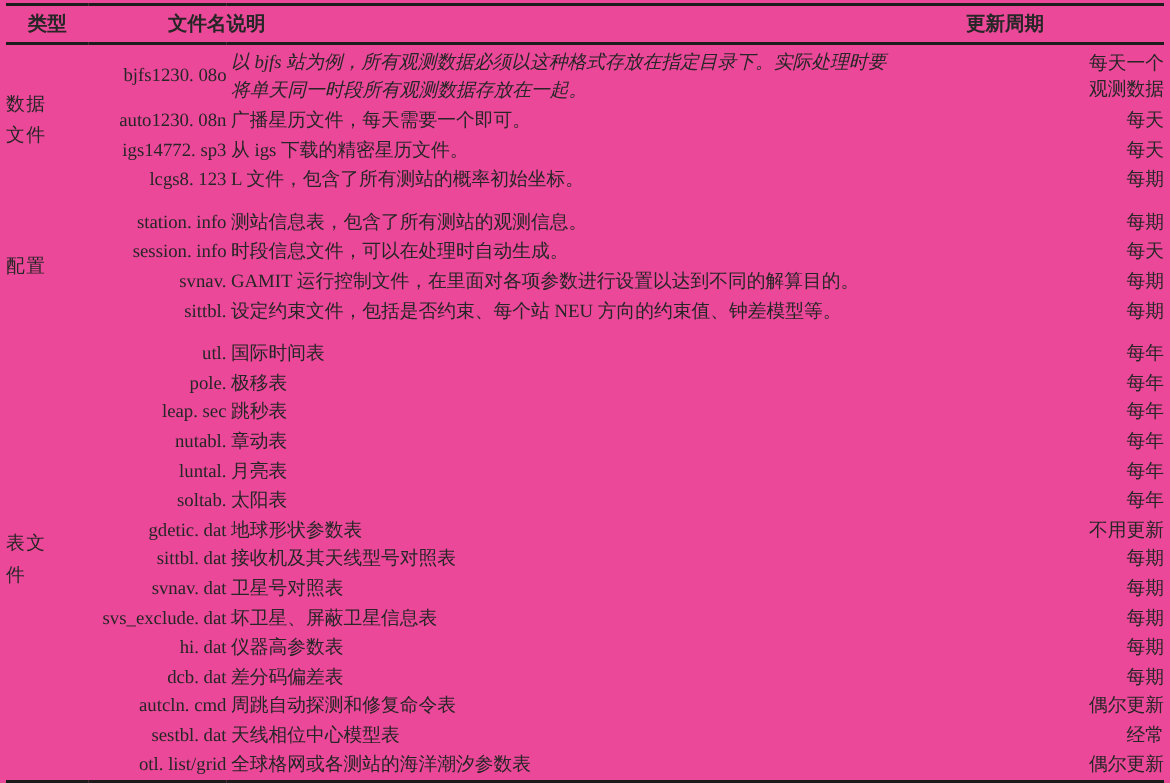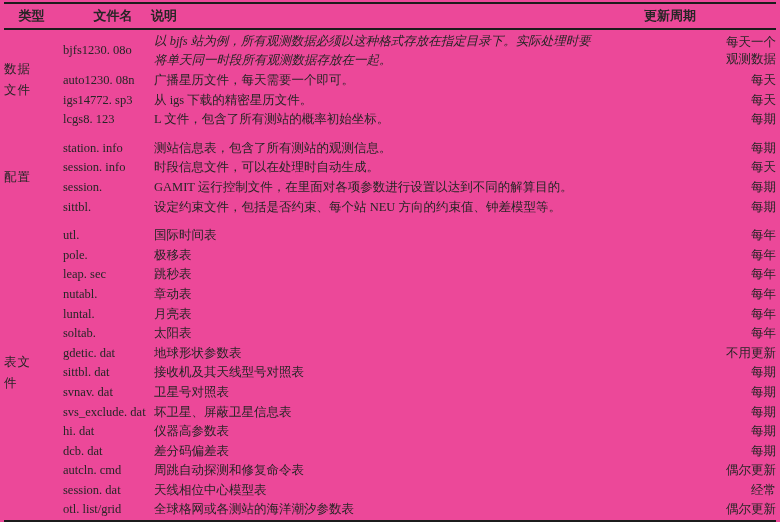--- a/index.html
+++ b/index.html
@@ -32,39 +32,39 @@
   thead th {
     border-top: 2px solid #1c1c1c;
     border-bottom: 2px solid #1c1c1c;
     font-size: 13px;
     font-weight: bold;
     height: 21px;
     padding: 1px 0 2px 0;
     white-space: nowrap;
   }
   th.h-type   { text-align: center; }
-  th.h-file   { text-align: center; padding-left: 16px; }
+  th.h-file   { text-align: right; padding-left: 16px; }
   th.h-desc   { text-align: left; }
   th.h-update { text-align: left; padding-left: 8px; margin-left: 36px; }
 
   tbody td {
     font-size: 12.5px;
     height: 19.6px;
     line-height: 19.6px;
     padding: 0;
     vertical-align: middle;
     white-space: nowrap;
     overflow: visible;
   }
   td.type-cell {
     text-align: left;
     line-height: 21px;
     letter-spacing: 1px;
   }
-  td.file-cell   { padding-left: 4px; }
+  td.file-cell   { padding-left: 4px; text-align: right; }
   td.desc-cell   { padding-left: 3px; }
   td.update-cell { padding-left: 8px; text-align: right; }
 
   tr.multiline td { height: 41px; }
   tr.multiline td.desc-cell div   { line-height: 19px; font-style: italic; }
   tr.multiline td.update-cell div { line-height: 16.5px; }
 
   tr.section-start td { padding-top: 9px; }
   tr.section-start td.file-cell   { padding-top: 9px; }
 </style>
@@ -145,21 +145,21 @@
         <tr>
           <td class="file-cell">session. info</td>
           <td class="desc-cell">
             <div>时段信息文件，可以在处理时自动生成。</div>
           </td>
           <td class="update-cell">
             <div>每天</div>
           </td>
         </tr>
         <tr>
-          <td class="file-cell">session.</td>
+          <td class="file-cell">svnav.</td>
           <td class="desc-cell">
             <div>GAMIT 运行控制文件，在里面对各项参数进行设置以达到不同的解算目的。</div>
           </td>
           <td class="update-cell">
             <div>每期</div>
           </td>
         </tr>
         <tr>
           <td class="file-cell">sittbl.</td>
           <td class="desc-cell">
@@ -284,21 +284,21 @@
         <tr>
           <td class="file-cell">autcln. cmd</td>
           <td class="desc-cell">
             <div>周跳自动探测和修复命令表</div>
           </td>
           <td class="update-cell">
             <div>偶尔更新</div>
           </td>
         </tr>
         <tr>
-          <td class="file-cell">session. dat</td>
+          <td class="file-cell">sestbl. dat</td>
           <td class="desc-cell">
             <div>天线相位中心模型表</div>
           </td>
           <td class="update-cell">
             <div>经常</div>
           </td>
         </tr>
         <tr>
           <td class="file-cell">otl. list/grid</td>
           <td class="desc-cell">

